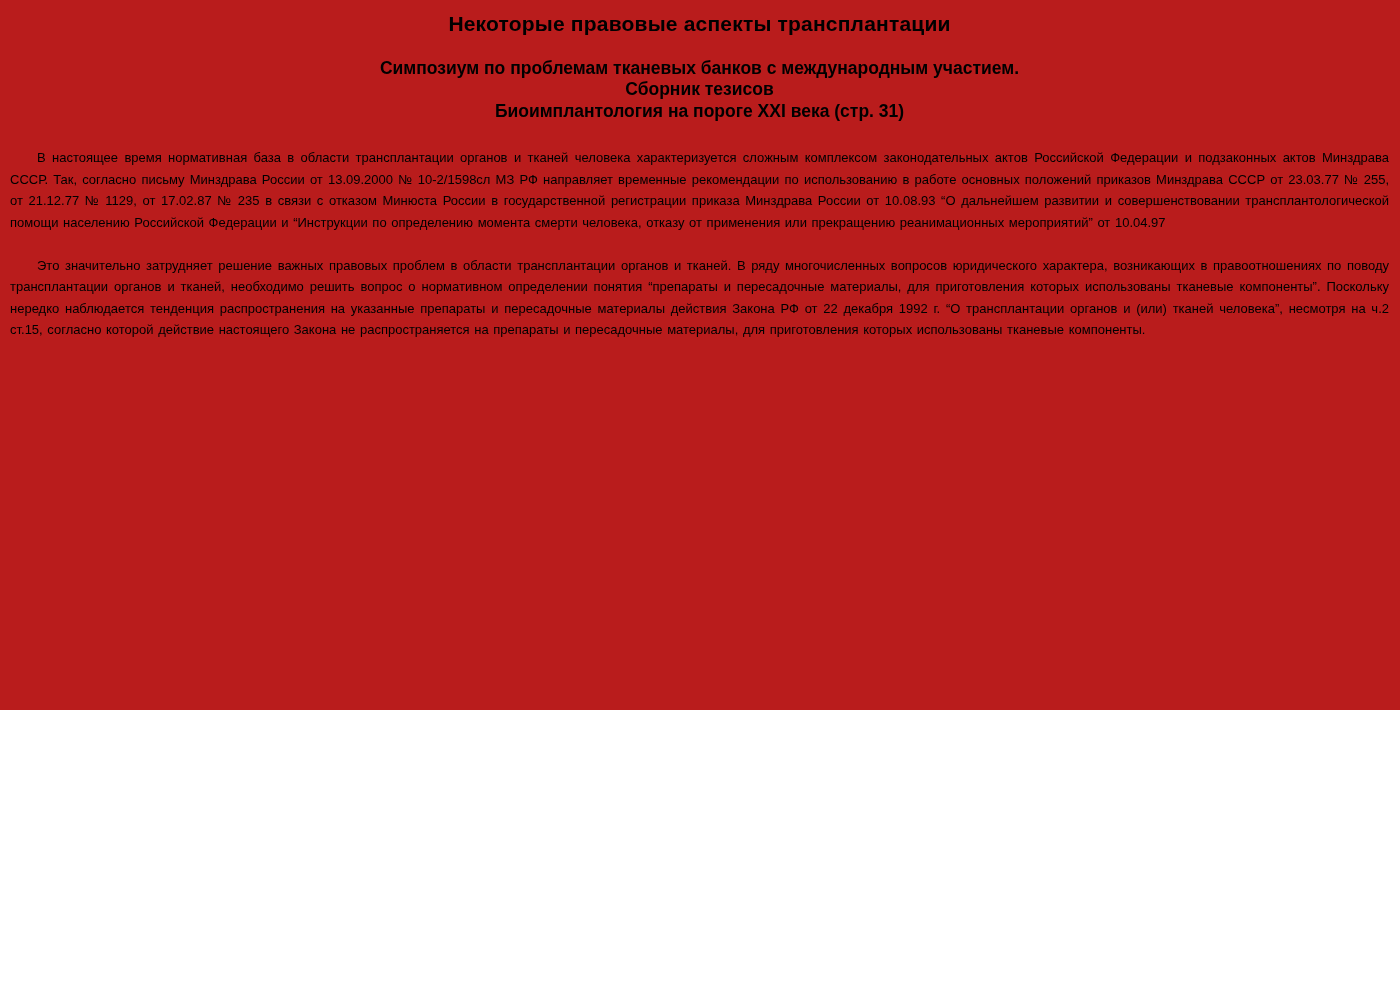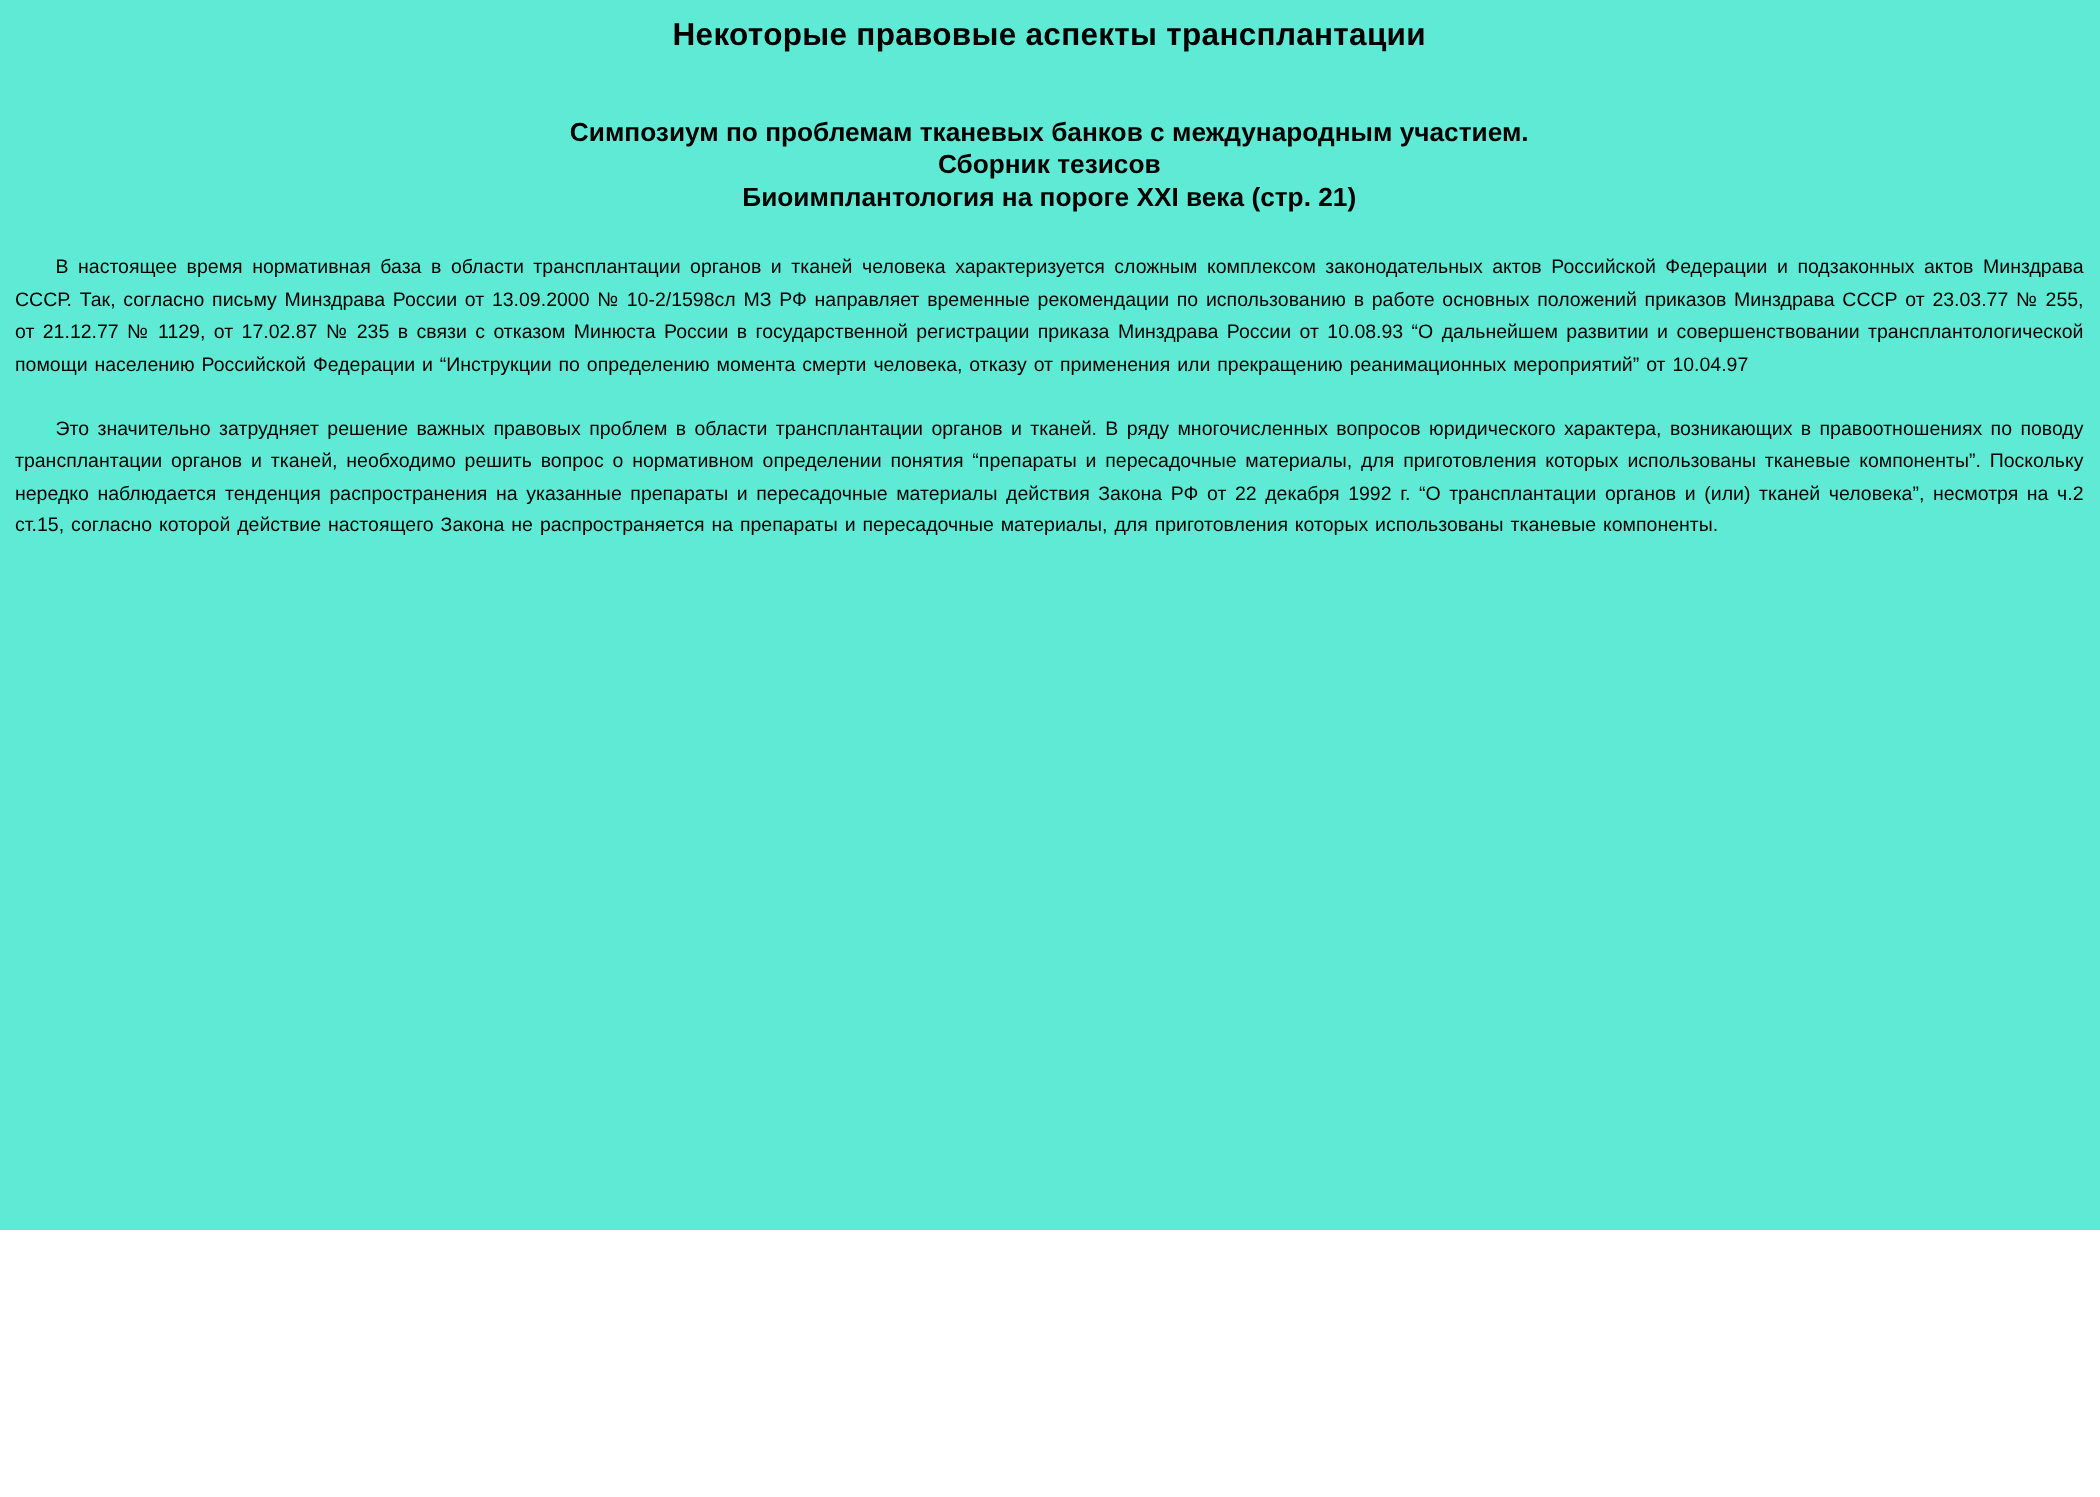--- a/index.html
+++ b/index.html
@@ -8,36 +8,36 @@
     background: #ffffff;
   }
   body {
     width: 1400px;
     height: 998px;
     overflow: hidden;
   }
   .page {
     box-sizing: border-box;
     width: 1400px;
-    height: 820px;
+    height: 710px;
     padding: 12px 11px 0 10px;
     font-family: "Liberation Sans", sans-serif;
     color: #000000;
-    background: #5eead4;
+    background: #b91c1c;
   }
   .doc-title {
     margin: 0;
     text-align: center;
     font-size: 21px;
     line-height: 24px;
     font-weight: bold;
     letter-spacing: 0.2px;
   }
   .subtitle-block {
-    margin-top: 42px;
+    margin-top: 22px;
     text-align: center;
     font-size: 17.5px;
     line-height: 21.4px;
     font-weight: bold;
   }
   .body-paragraph {
     margin: 21.5px 0 0 0;
     text-align: justify;
     font-size: 13px;
     line-height: 21.5px;
@@ -57,21 +57,21 @@
 </head>
 <body>
 
 <div class="page">
 
   <h1 class="doc-title">Некоторые правовые аспекты трансплантации</h1>
 
   <div class="subtitle-block">
     <div class="subtitle-line">Симпозиум по проблемам тканевых банков с международным участием.</div>
     <div class="subtitle-line">Сборник тезисов</div>
-    <div class="subtitle-line">Биоимплантология на пороге XXI века (стр. 21)</div>
+    <div class="subtitle-line">Биоимплантология на пороге XXI века (стр. 31)</div>
   </div>
 
   <p class="body-paragraph">В настоящее время нормативная база в области трансплантации органов и тканей человека характеризуется сложным комплексом законодательных актов Российской Федерации и подзаконных актов Минздрава СССР. Так, согласно письму Минздрава России от 13.09.2000 № 10-2/1598сл МЗ РФ направляет временные рекомендации по использованию в работе основных положений приказов Минздрава СССР от 23.03.77 № 255, от 21.12.77 № 1129, от 17.02.87 № 235 в связи с отказом Минюста России в государственной регистрации приказа Минздрава России от 10.08.93 “О дальнейшем развитии и совершенствовании трансплантологической помощи населению Российской Федерации и “Инструкции по определению момента смерти человека, отказу от применения или прекращению реанимационных мероприятий” от 10.04.97</p>
 
   <p class="body-paragraph">Это значительно затрудняет решение важных правовых проблем в области трансплантации органов и тканей. В ряду многочисленных вопросов юридического характера, возникающих в правоотношениях по поводу трансплантации органов и тканей, необходимо решить вопрос о нормативном определении понятия “препараты и пересадочные материалы, для приготовления которых использованы тканевые компоненты”. Поскольку нередко наблюдается тенденция распространения на указанные препараты и пересадочные материалы действия Закона РФ от 22 декабря 1992 г. “О трансплантации органов и (или) тканей человека”, несмотря на ч.2 ст.15, согласно которой действие настоящего Закона не распространяется на препараты и пересадочные материалы, для приготовления которых использованы тканевые компоненты.</p>
 
 
 </div>
 
 </body></html>

